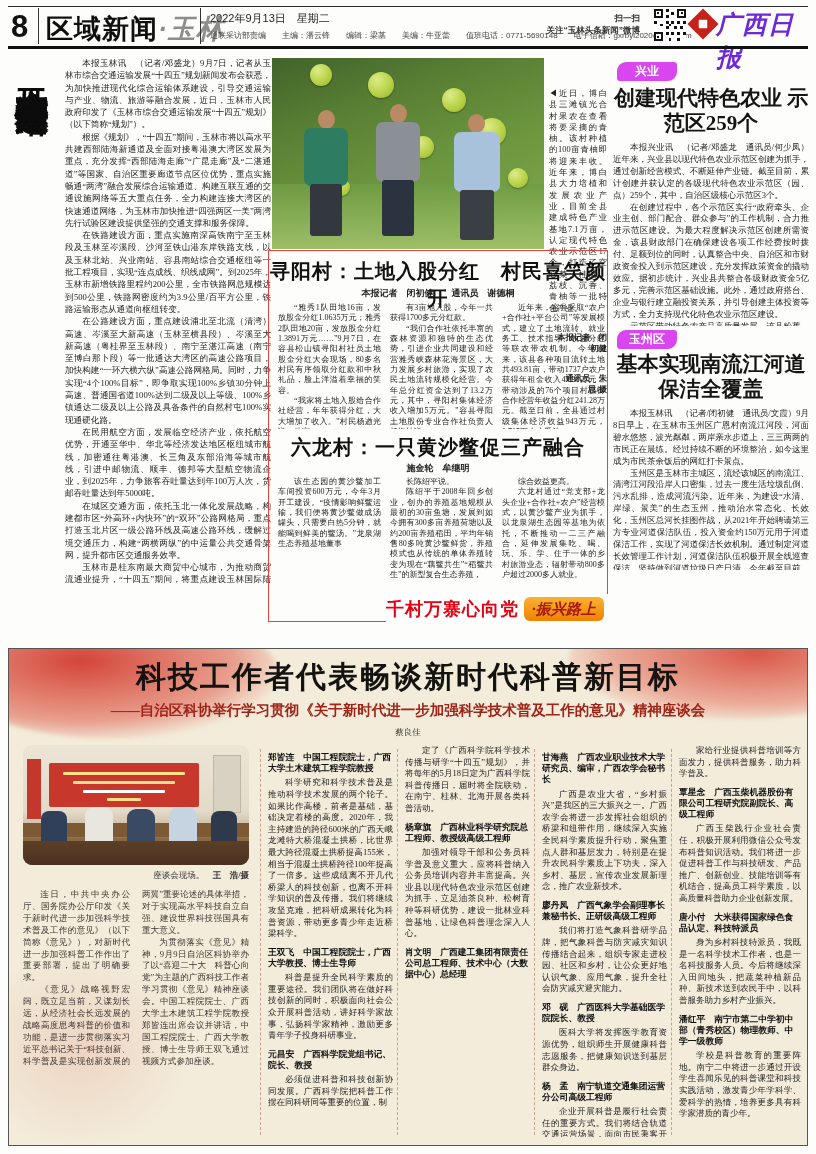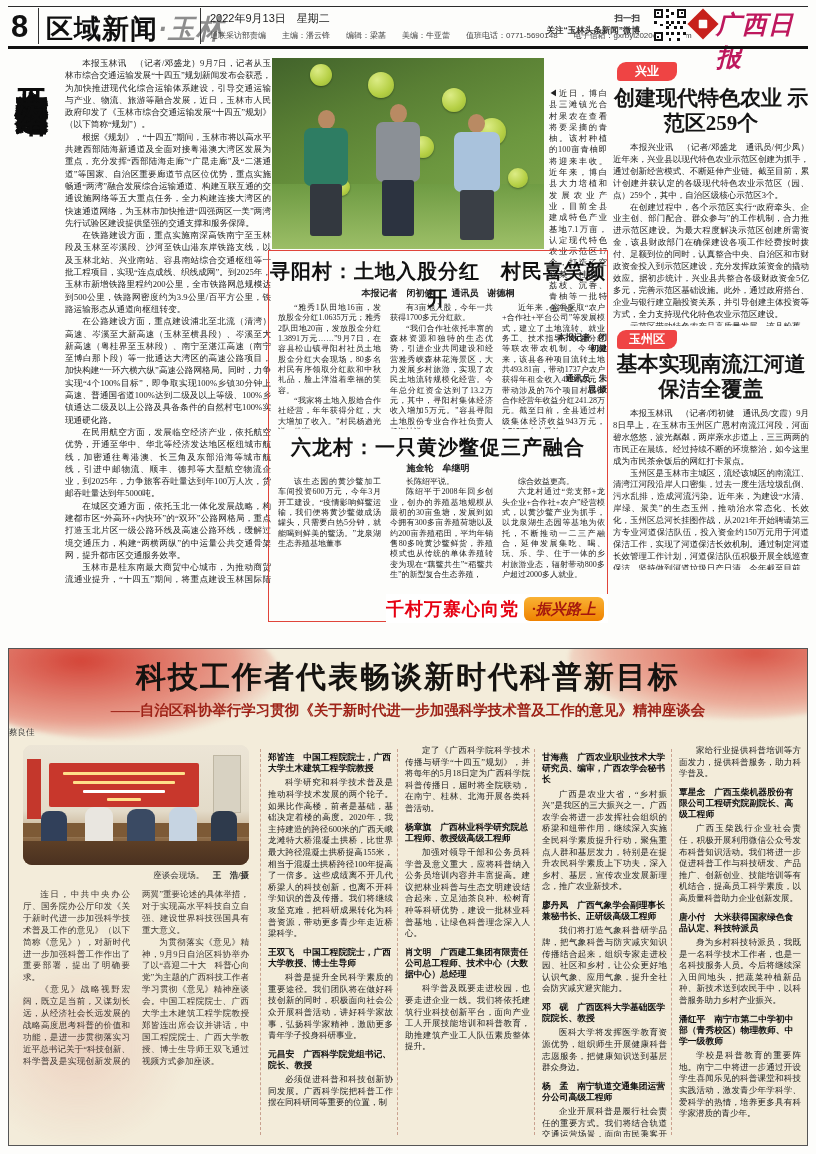--- a/index.html
+++ b/index.html
@@ -14,21 +14,21 @@
   #pageno{left:11px;top:9px;font-size:31px;font-weight:900;color:#111;}
   .hvline{top:8px;width:0;height:36px;border-left:1px solid #333;}
   #secttitle{left:46px;top:11px;font-size:27px;font-weight:900;color:#0f0f0f;letter-spacing:1px;white-space:nowrap;}
   #secttitle .dim{color:#8d8d8d;font-style:italic;font-weight:700;}
   #dateline{left:210px;top:11px;font-size:11px;font-weight:400;color:#222;}
   #staffline{left:210px;top:30px;font-size:8px;color:#444;white-space:nowrap;}
   #scanblk{left:512px;top:12px;width:128px;text-align:right;font-size:8.5px;font-weight:700;color:#333;line-height:12px;}
   #qr{left:654px;top:9px;width:32px;height:32px;}
   #brandlogo{left:692px;top:13px;width:22px;height:22px;background:#c7211c;transform:rotate(45deg);}
   #brandlogo:after{content:"";position:absolute;left:5px;top:5px;width:12px;height:12px;background:#fdfdfb;transform:rotate(0deg);clip-path:polygon(50% 0,100% 50%,50% 100%,0 50%);}
-  #brandname{left:716px;top:8px;font-size:25px;font-weight:900;font-style:italic;color:#be185d;letter-spacing:1px;}
+  #brandname{left:716px;top:8px;font-size:25px;font-weight:900;font-style:italic;color:#6d28d9;letter-spacing:1px;}
   #thickrule{left:8px;top:46px;width:800px;height:3px;background:#111;}
   
   #vheadline{left:6px;top:62px;width:52px;height:580px;writing-mode:vertical-rl;text-orientation:upright;
              font-family:"Liberation Sans",sans-serif;font-weight:900;font-size:33px;line-height:52px;
              letter-spacing:1px;color:#0c0c0c;}
   #leadtext{left:65px;top:57px;width:206px;height:530px;font-size:8.6px;line-height:12.3px;overflow:hidden;}
   
   #photo1{left:272px;top:58px;width:272px;height:191px;overflow:hidden;background:linear-gradient(160deg,#42632b 0%,#597f34 28%,#6c973f 58%,#83aa4f 100%);}
   .pom{position:absolute;border-radius:50%;background:radial-gradient(circle at 35% 30%,#dcec86,#b5cf44 60%,#93b236);box-shadow:0 1px 2px rgba(0,0,0,.35);}
   .person{position:absolute;}
@@ -42,30 +42,30 @@
   #midbox{left:268px;top:250px;width:340px;height:372px;border:1px solid #e0443a;box-sizing:border-box;}
   .artTitle{width:100%;text-align:center;font-family:"Liberation Sans",sans-serif;font-weight:900;color:#111;}
   .artBy{width:100%;text-align:center;font-weight:700;font-size:9px;color:#222;}
   .mcol{position:absolute;width:103px;font-size:8px;line-height:10.35px;overflow:hidden;}
   
   #banner{left:386px;top:594px;width:222px;height:29px;background:#fff;display:flex;align-items:center;}
   #bannerL{font-family:"Liberation Sans",sans-serif;font-weight:900;font-size:18px;color:#e60012;letter-spacing:1px;white-space:nowrap;}
   #bannerR{margin-left:5px;background:linear-gradient(#f9b234,#ef8200);border-radius:6px;height:24px;line-height:24px;
            padding:0 8px;font-weight:900;font-style:italic;font-size:15px;color:#a5170e;white-space:nowrap;}
   
-  .gtab{position:absolute;width:60px;height:19px;line-height:19px;text-align:center;background:#ef4444;color:#fff;
+  .gtab{position:absolute;width:60px;height:19px;line-height:19px;text-align:center;background:#d946ef;color:#fff;
         font-family:"Liberation Sans",sans-serif;font-weight:700;font-size:12px;border-radius:9px 3px 9px 3px;}
   .rtitle{position:absolute;left:613px;width:196px;text-align:center;font-weight:900;font-size:21px;line-height:25px;color:#151515;font-family:"Liberation Serif",serif;}
   .rbody{position:absolute;left:613px;width:196px;font-size:8.5px;line-height:11.9px;overflow:hidden;}
   
   #forum{left:8px;top:648px;width:800px;height:498px;background:#f3ecda;border:1px solid #555;box-sizing:border-box;overflow:hidden;}
   .wash{position:absolute;border-radius:50%;filter:blur(2px);}
   #fhead{left:0;top:8px;width:100%;text-align:center;font-family:"Liberation Sans",sans-serif;font-weight:900;font-size:30px;letter-spacing:2px;color:#151310;position:absolute;}
   #fsub{left:0;top:52px;width:100%;text-align:center;font-weight:700;font-size:14.5px;color:#9e2318;position:absolute;}
-  #fby{left:0;top:78px;width:100%;font-size:8.5px;color:#333;position:absolute;}
+  #fby{left:0;top:78px;width:100%;text-align:center;font-size:8.5px;color:#333;position:absolute;}
   #photo2{left:14px;top:96px;width:226px;height:120px;border-radius:9px;overflow:hidden;background:#e9e2d2;position:absolute;}
   #cap2{left:14px;top:221px;width:226px;text-align:right;font-size:8.5px;color:#333;position:absolute;}
   #cap2 b{font-weight:700;}
   #fintro{left:14px;top:240px;width:226px;height:246px;position:absolute;column-count:2;column-gap:12px;
           font-size:8.6px;line-height:11.9px;color:#3b3430;overflow:hidden;}
   #fintro p{margin:0;text-indent:2em;text-align:justify;}
   .fcol{position:absolute;top:96px;width:125px;height:392px;overflow:hidden;font-size:8.5px;line-height:11.6px;}
   .fp{text-align:justify;margin:0 0 1px 0;}
   .fh{font-family:"Liberation Sans",sans-serif;font-weight:700;font-size:8.8px;line-height:11.2px;color:#101010;
       margin:7px 0 3px 0;text-indent:0;}
@@ -262,23 +262,22 @@
         <p class="fh">郑皆连　中国工程院院士，广西大学土木建筑工程学院教授</p>
         <p class="fp">科学研究和科学技术普及是推动科学技术发展的两个轮子。如果比作高楼，前者是基础，基础决定着楼的高度。2020年，我主持建造的跨径600米的广西天峨龙滩特大桥混凝土拱桥，比世界最大跨径混凝土拱桥提高155米，相当于混凝土拱桥跨径100年提高了一倍多。这些成绩离不开几代桥梁人的科技创新，也离不开科学知识的普及传播。我们将继续攻坚克难，把科研成果转化为科普资源，带动更多青少年走近桥梁科学。</p>
         <p class="fh">王双飞　中国工程院院士，广西大学教授、博士生导师</p>
         <p class="fp">科普是提升全民科学素质的重要途径。我们团队将在做好科技创新的同时，积极面向社会公众开展科普活动，讲好科学家故事，弘扬科学家精神，激励更多青年学子投身科研事业。</p>
         <p class="fh">元昌安　广西科学院党组书记、院长、教授</p>
         <p class="fp">必须促进科普和科技创新协同发展。广西科学院把科普工作摆在同科研同等重要的位置，制</p>
       </div>
     <div class="fcol" style="left:396px">
         <p class="fp">定了《广西科学院科学技术传播与研学“十四五”规划》，并将每年的5月18日定为广西科学院科普传播日，届时将全院联动，在南宁、桂林、北海开展各类科普活动。</p>
         <p class="fh">杨章旗　广西林业科学研究院总工程师、教授级高级工程师</p>
-        <p class="fp">加强对领导干部和公务员科学普及意义重大，应将科普纳入公务员培训内容并丰富提高。建议把林业科普与生态文明建设结合起来，立足油茶良种、松树育种等科研优势，建设一批林业科普基地，让绿色科普理念深入人心。</p>
+        <p class="fp">加强对领导干部和公务员科学普及意义重大，应将科普纳入公务员培训内容并丰富提高。兴业县以现代特色农业示范区创建为抓手，立足油茶良种、松树育种等科研优势，建设一批林业科普基地，让绿色科普理念深入人心。</p>
         <p class="fh">肖文明　广西建工集团有限责任公司总工程师、技术中心（大数据中心）总经理</p>
-        <p class="fp">科学普及既要走进校园，也要走进企业一线。我们将依托建筑行业科技创新平台，面向产业工人开展技能培训和科普教育，助推建筑产业工人队伍素质整体提升。</p>
       </div>
     <div class="fcol" style="left:533px">
         <p class="fh">甘海燕　广西农业职业技术大学研究员、编审，广西农学会秘书长</p>
         <p class="fp">广西是农业大省，“乡村振兴”是我区的三大振兴之一。广西农学会将进一步发挥社会组织的桥梁和纽带作用，继续深入实施全民科学素质提升行动，聚焦重点人群和基层发力，特别是在提升农民科学素质上下功夫，深入乡村、基层，宣传农业发展新理念，推广农业新技术。</p>
         <p class="fh">廖丹凤　广西气象学会副理事长兼秘书长、正研级高级工程师</p>
         <p class="fp">我们将打造气象科普研学品牌，把气象科普与防灾减灾知识传播结合起来，组织专家走进校园、社区和乡村，让公众更好地认识气象、应用气象，提升全社会防灾减灾避灾能力。</p>
         <p class="fh">邓　砚　广西医科大学基础医学院院长、教授</p>
         <p class="fp">医科大学将发挥医学教育资源优势，组织师生开展健康科普志愿服务，把健康知识送到基层群众身边。</p>
         <p class="fh">杨　孟　南宁轨道交通集团运营分公司高级工程师</p>
         <p class="fp">企业开展科普是履行社会责任的重要方式。我们将结合轨道交通运营场景，面向市民乘客开展安全出行科普宣传，同时将在为行业企业培养人才、组织专</p>

